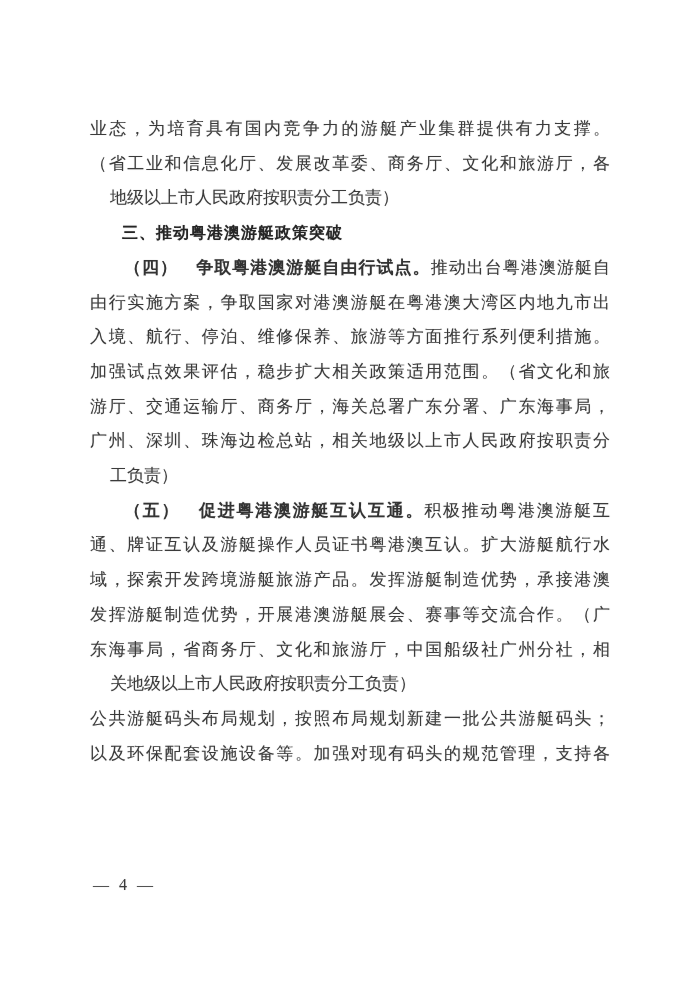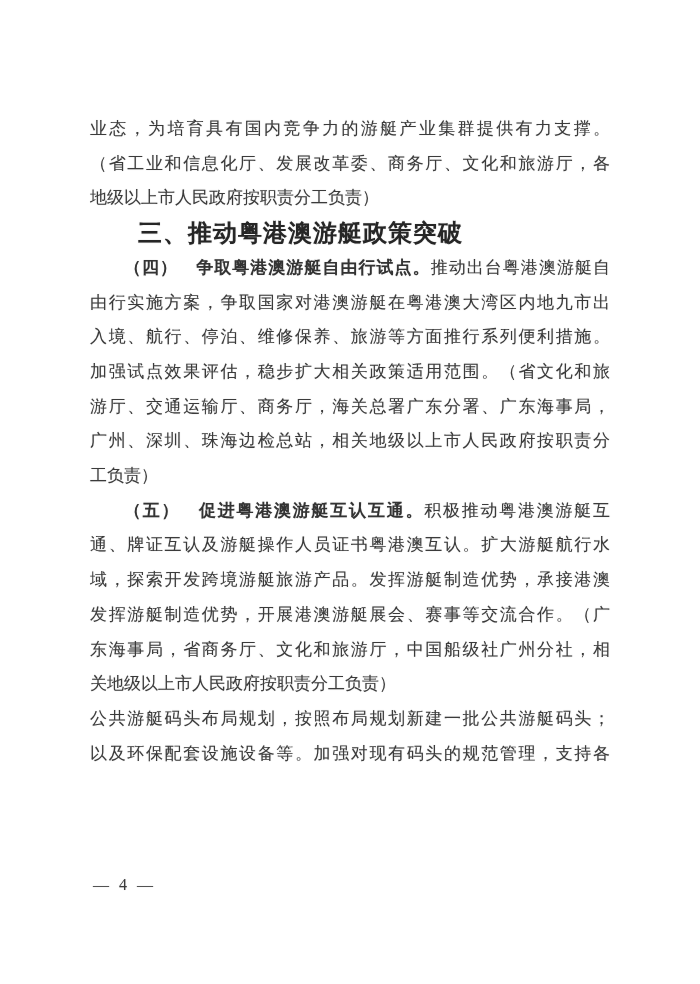--- a/index.html
+++ b/index.html
@@ -26,32 +26,33 @@
     text-shadow: 0 0 1px rgba(80, 80, 80, 0.35);
   }
   .line {
     text-align: justify;
     text-align-last: justify;
     text-justify: inter-character;
     white-space: nowrap;
   }
   .line.last {
     text-align-last: left;
+    margin-left: 20px;
   }
   .line.indent {
     text-indent: 2em;
   }
   .lead {
     font-weight: 700;
     color: var(--lead, #333333);
   }
   .heading {
     font-family: "Liberation Sans", "DejaVu Sans", sans-serif;
     font-weight: 700;
-    font-size: 24px;
+    font-size: 16px;
     letter-spacing: 1px;
     color: var(--heading, #262626);
     margin-left: 2em;
     text-shadow: 0 0 1px rgba(40, 40, 40, 0.4);
   }
   .page-number {
     position: absolute;
     left: 93px;
     top: 874px;
     font-size: 16px;

